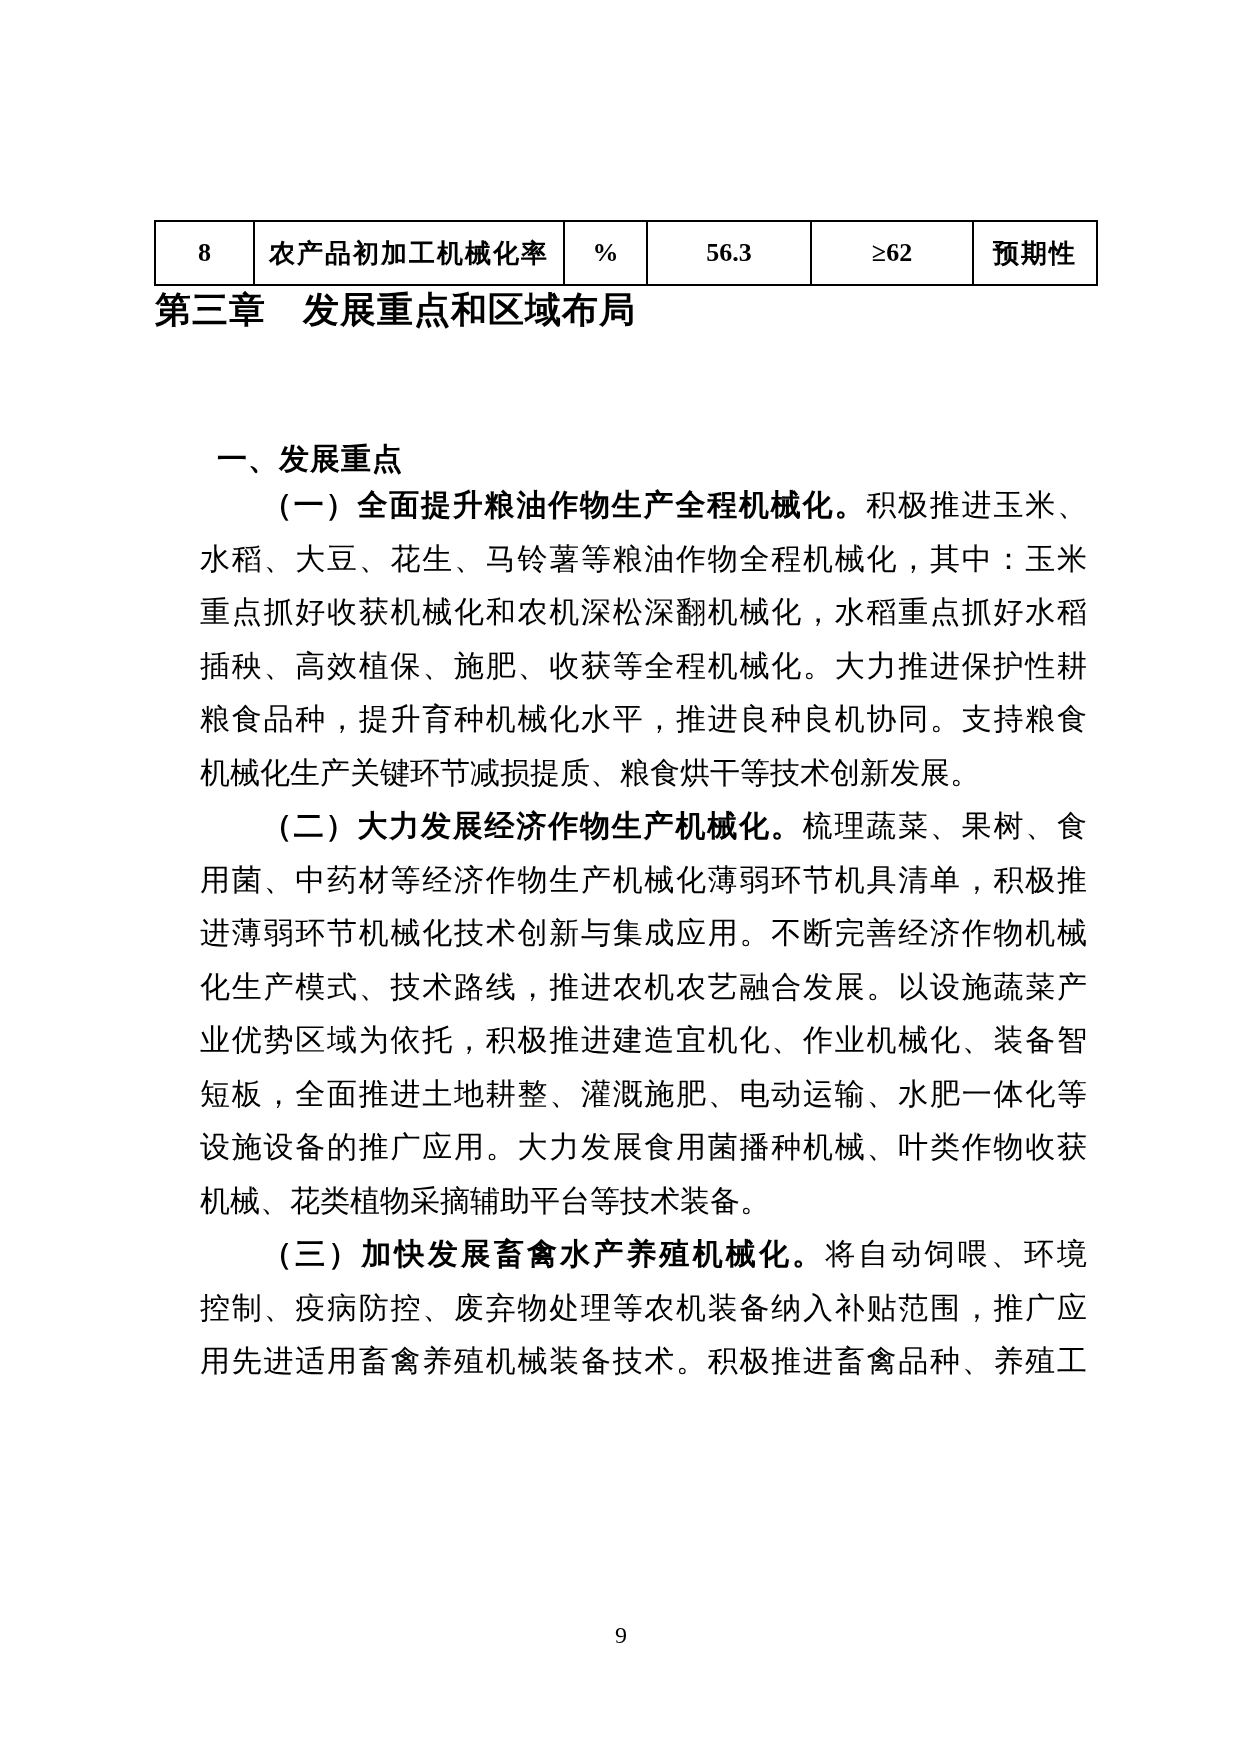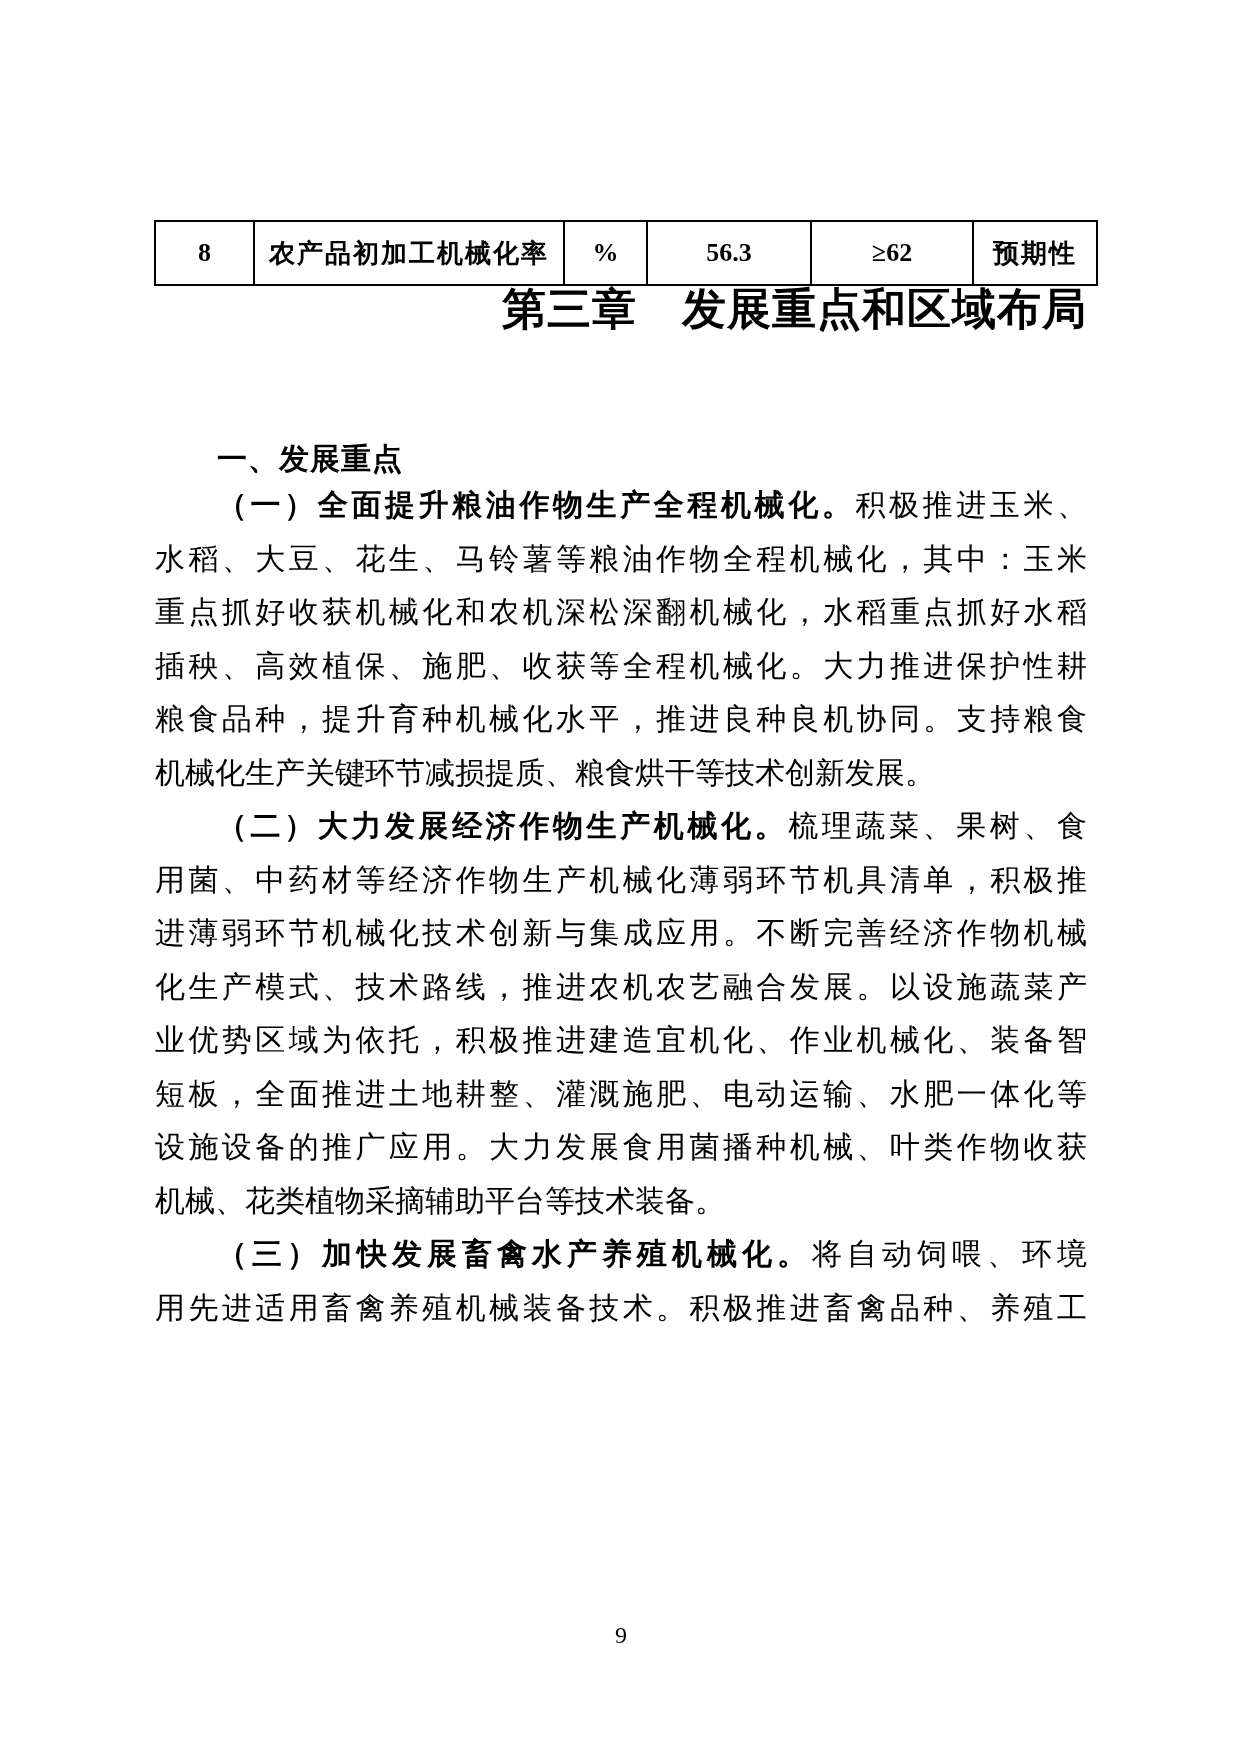--- a/index.html
+++ b/index.html
@@ -34,22 +34,22 @@
     overflow: hidden;
   }
   td.cjk { letter-spacing: 2px; margin-left: 36px; }
 
   
   .chapter-heading {
     position: absolute;
     left: 155px;
     top: 288px;
     width: 932px;
-    text-align: right;
-    font-size: 44px;
+    text-align: left;
+    font-size: 36px;
     font-weight: 700;
     line-height: 44px;
     letter-spacing: 1px;
     white-space: nowrap;
   }
   .section-heading {
     position: absolute;
     left: 217px;
     top: 440px;
     font-size: 30px;
@@ -65,20 +65,21 @@
     left: 155px;
     top: 478px;
     width: 932px;
     font-size: 30px;
   }
   .line {
     height: 53.5px;
     line-height: 53.5px;
     overflow: hidden;
     text-align: justify;
+    margin-left: 45px;
   }
   .line.full { text-align-last: justify; }
   .line.last { text-align: left; text-align-last: left; }
   .line.indent { padding-left: 62px; }
   .lead { font-weight: 700; }
 
   
   .page-number {
     position: absolute;
     left: 155px;
@@ -127,18 +128,19 @@
     <div class="line last">机械化生产关键环节减损提质、粮食烘干等技术创新发展。</div>
     <div class="line full indent"><span class="lead">（二）大力发展经济作物生产机械化。</span><span>梳理蔬菜、果树、食</span></div>
     <div class="line full">用菌、中药材等经济作物生产机械化薄弱环节机具清单，积极推</div>
     <div class="line full">进薄弱环节机械化技术创新与集成应用。不断完善经济作物机械</div>
     <div class="line full">化生产模式、技术路线，推进农机农艺融合发展。以设施蔬菜产</div>
     <div class="line full">业优势区域为依托，积极推进建造宜机化、作业机械化、装备智</div>
     <div class="line full">短板，全面推进土地耕整、灌溉施肥、电动运输、水肥一体化等</div>
     <div class="line full">设施设备的推广应用。大力发展食用菌播种机械、叶类作物收获</div>
     <div class="line last">机械、花类植物采摘辅助平台等技术装备。</div>
     <div class="line full indent"><span class="lead">（三）加快发展畜禽水产养殖机械化。</span><span>将自动饲喂、环境</span></div>
+    <div class="line full">控制、疫病防控、废弃物处理等农机装备纳入补贴范围，推广应</div>
     <div class="line full">用先进适用畜禽养殖机械装备技术。积极推进畜禽品种、养殖工</div>
   </div>
 
   <div class="page-number">9</div>
 
 </div>
 
 </body></html>

